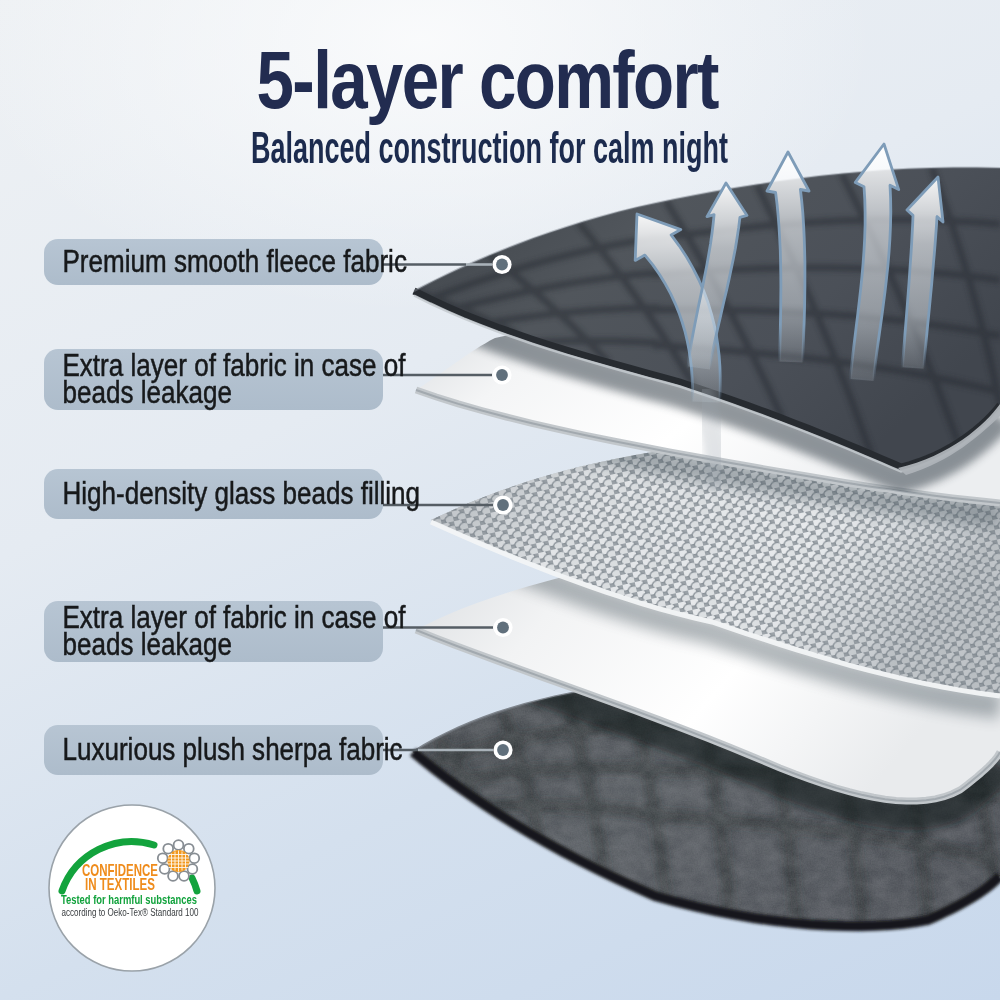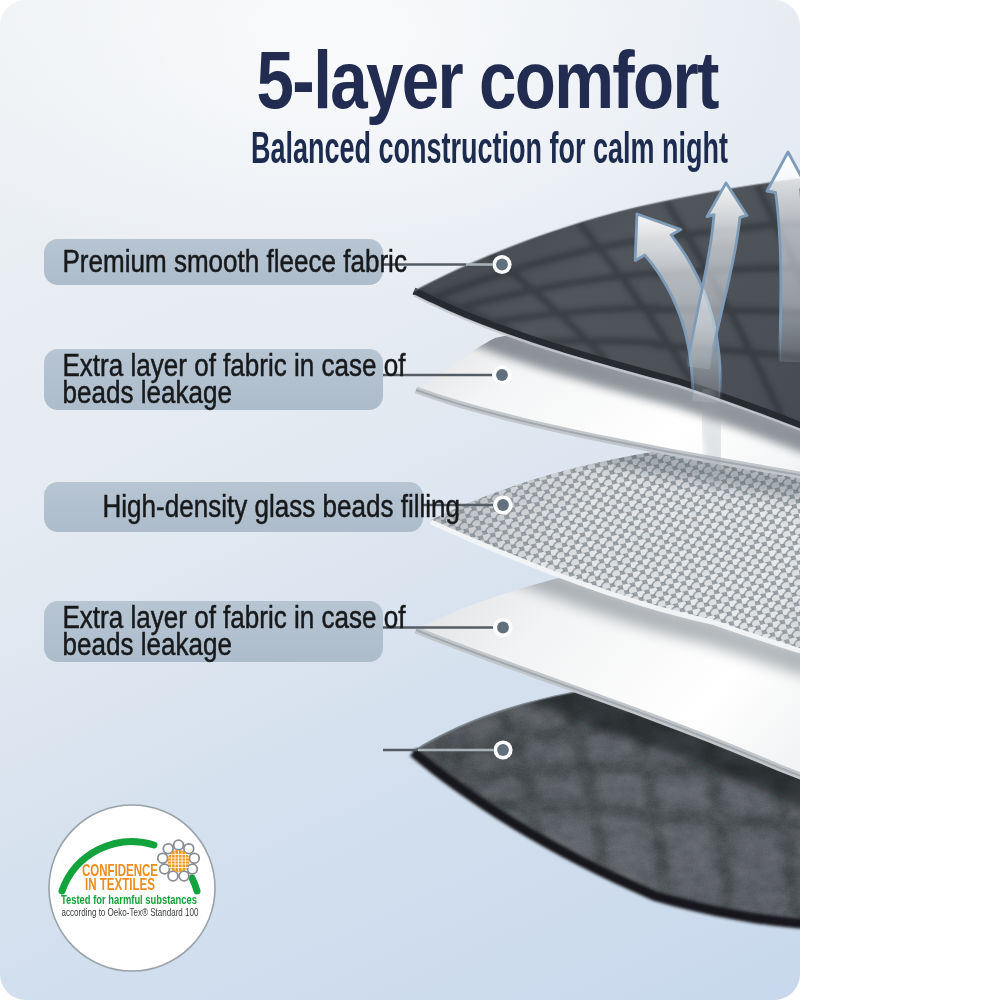--- a/index.html
+++ b/index.html
@@ -1,17 +1,17 @@
 <!DOCTYPE html>
 <html><head><meta charset="utf-8"><style>
 html,body{margin:0;padding:0;}
-#page{position:relative;width:800px;height:1000px;overflow:hidden;font-family:"Liberation Sans",sans-serif;
+#page{position:relative;width:1000px;height:1000px;overflow:hidden;font-family:"Liberation Sans",sans-serif;
 background:
  radial-gradient(ellipse 700px 420px at 42% 4%, rgba(250,251,252,.95), rgba(250,251,252,0) 65%),
- linear-gradient(155deg,#eef1f4 0%,#e5ebf2 38%,#d4e0ee 68%,#c8d8ec 100%); border-radius: 26px;}
+ linear-gradient(155deg,#eef1f4 0%,#e5ebf2 38%,#d4e0ee 68%,#c8d8ec 100%);}
 svg{position:absolute;left:0;top:0;}
 .title{position:absolute;left:-13px;top:33px;width:1000px;text-align:center;color:#222c50;font-weight:bold;
  font-size:82px;letter-spacing:-2px;}
 .title span{display:inline-block;transform:scaleX(.82);transform-origin:center;}
 .sub{position:absolute;left:-10px;top:122px;width:1000px;text-align:center;color:#1c2b4e;font-weight:bold;font-size:45px;}
 .sub span{display:inline-block;transform:scaleX(.60);transform-origin:center;}
 .pill{position:absolute;left:44px;width:339px;background:linear-gradient(#b7c5d3,#adbccb);border-radius:14px;color:#17191b;-webkit-text-stroke:0.5px #17191b;
  font-size:31px;line-height:26.5px;display:flex;align-items:center;}
 .pill span{display:inline-block;transform:scaleX(.84);transform-origin:left;padding-left:22px;white-space:nowrap;}
 .cl{stroke:#555d64;stroke-width:2.6;fill:none;}
@@ -249,18 +249,21 @@
  <text x="130" y="915.5" text-anchor="middle" font-size="10" fill="#3c4043" textLength="137" lengthAdjust="spacingAndGlyphs">according to Oeko-Tex® Standard 100</text>
 </g>
 </svg>
 
 <div class="pill" style="top:239px;height:46px;">
       <span>Premium smooth fleece fabric</span>
     </div>
 <div class="pill" style="top:349px;height:61px;">
       <span>Extra layer of fabric in case of<br>beads leakage</span>
     </div>
-<div class="pill" style="top:482px;height:50px;padding-left:40px;">
+<div class="pill" style="top:469px;height:50px;">
       <span>High-density glass beads filling</span>
     </div>
 <div class="pill" style="top:601px;height:61px;">
       <span>Extra layer of fabric in case of<br>beads leakage</span>
     </div>
+<div class="pill" style="top:725px;height:50px;">
+      <span>Luxurious plush sherpa fabric</span>
+    </div>
 </div>
 </body></html>

